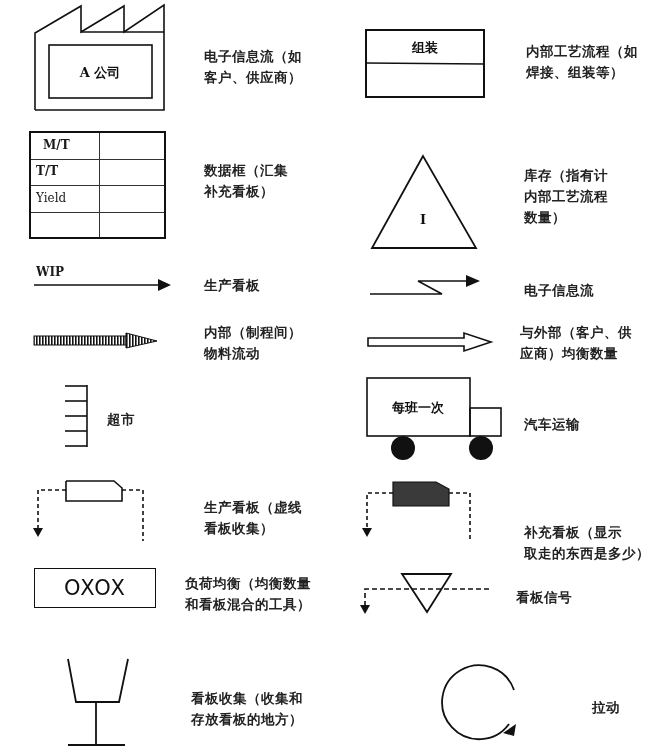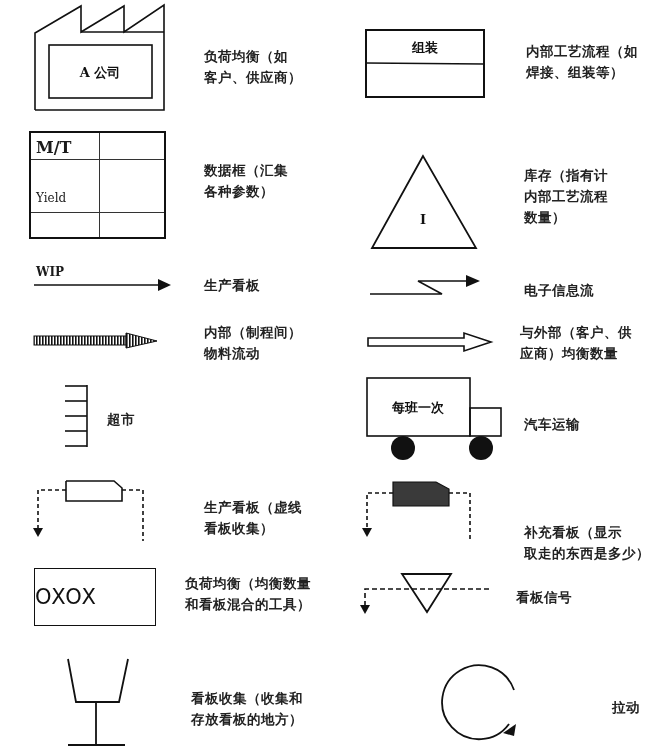--- a/index.html
+++ b/index.html
@@ -14,45 +14,48 @@
 </style>
 </head>
 <body>
 
 <svg style="left:0;top:0" width="200" height="120">
   <polyline points="35,110 35,33 81,6 81,32 124,6 124,32 164,5 164,110 35,110" fill="none" stroke="#111" stroke-width="1.6"></polyline>
   <polyline points="81,32 164,32" fill="none" stroke="#111" stroke-width="1.6"></polyline>
   <rect x="49" y="45" width="103" height="53" fill="none" stroke="#111" stroke-width="1.6"></rect>
   <text class="svg-text" x="100" y="77" text-anchor="middle" font-weight="bold">A 公司</text>
 </svg>
-<div class="label" style="left:204px;top:46px">负荷均衡（如
+<div class="label" style="left:204px;top:46px">电子信息流（如
 客户、供应商）</div>
 
 <svg style="left:0;top:0" width="500" height="120">
   <rect x="366" y="30" width="118" height="67" fill="none" stroke="#111" stroke-width="2"></rect>
   <line x1="366" y1="63" x2="484" y2="64" stroke="#111" stroke-width="1.3"></line>
   <text class="svg-text-sans" x="425" y="52" text-anchor="middle" font-size="13" font-weight="bold">组装</text>
 </svg>
 <div class="label" style="left:526px;top:41px">内部工艺流程（如
 焊接、组装等）</div>
 
 <div class="abs" style="left:29px;top:131px;width:137px;height:108px;border:2px solid #111;box-sizing:border-box;">
   <div style="position:absolute;left:68px;top:0;bottom:0;width:1px;background:#333"></div>
   <div style="position:absolute;left:0;right:0;top:0;height:26px;border-bottom:1px solid #333;">
-    <span class="svg-text" style="position:absolute;left:5px;top:5px;font-size:16px;font-weight:bold;font-family:'DejaVu Serif',serif">M/T</span>
+    <span class="svg-text" style="position:absolute;left:12px;top:5px;font-size:12px;font-weight:bold;font-family:'DejaVu Serif',serif">M/T</span>
+  </div>
+  <div style="position:absolute;left:0;right:0;top:26px;height:26px;border-bottom:1px solid #333;">
+    <span style="position:absolute;left:5px;top:5px;font-size:12px;font-weight:bold;font-family:'DejaVu Serif',serif">T/T</span>
   </div>
   <div style="position:absolute;left:0;right:0;top:52px;height:27px;border-bottom:1px solid #333;">
     <span style="position:absolute;left:5px;top:6px;font-size:12px;font-family:'DejaVu Serif',serif">Yield</span>
   </div>
   <div style="position:absolute;left:0;right:0;top:79px;height:25px;margin-top:48px;">
     <span style="position:absolute;left:5px;top:5px;font-size:12px;font-weight:bold;font-family:'DejaVu Serif',serif">WIP</span>
   </div>
 </div>
 <div class="label" style="left:204px;top:160px">数据框（汇集
-各种参数）</div>
+补充看板）</div>
 
 <svg style="left:0;top:0" width="500" height="260">
   <polygon points="423,156 372,248 476,248" fill="none" stroke="#111" stroke-width="1.8"></polygon>
   <text class="svg-text" x="423" y="224" text-anchor="middle" font-size="14" font-weight="bold">I</text>
 </svg>
 <div class="label" style="left:524px;top:165px">库存（指有计
 内部工艺流程
 数量）</div>
 
 <svg style="left:0;top:0" width="200" height="300">
@@ -115,21 +118,21 @@
 
 <svg style="left:0;top:0" width="520" height="550">
   <polygon points="393,482 436,482 449,489 449,506 393,506" fill="#3a3a3a" stroke="#111" stroke-width="1.2"></polygon>
   <polyline points="393,493 367,493 367,530" fill="none" stroke="#111" stroke-width="1.6" stroke-dasharray="4,3"></polyline>
   <polyline points="449,493 470,493 470,541" fill="none" stroke="#111" stroke-width="1.6" stroke-dasharray="4,3"></polyline>
   <polygon points="362,528 372,528 367,537" fill="#111"></polygon>
 </svg>
 <div class="label" style="left:524px;top:522px">补充看板（显示
 取走的东西是多少）</div>
 
-<div class="abs" style="left:34px;top:568px;width:122px;height:58px;border:1.6px solid #111;box-sizing:border-box;display:flex;align-items:center;justify-content:flex-start;">
+<div class="abs" style="left:34px;top:568px;width:122px;height:40px;border:1.6px solid #111;box-sizing:border-box;display:flex;align-items:center;justify-content:center;">
   <span style="font-family:'DejaVu Sans','Liberation Sans',sans-serif;font-size:21px;letter-spacing:1px;color:#111;">OXOX</span>
 </div>
 <div class="label" style="left:185px;top:573px">负荷均衡（均衡数量
 和看板混合的工具）</div>
 
 <svg style="left:0;top:0" width="520" height="620">
   <polygon points="402,574 451,574 427,612" fill="none" stroke="#111" stroke-width="1.8"></polygon>
   <polyline points="489,589 365,589 365,606" fill="none" stroke="#111" stroke-width="1.6" stroke-dasharray="5,3"></polyline>
   <polygon points="360,605 370,605 365,614" fill="#111"></polygon>
 </svg>
@@ -140,13 +143,13 @@
   <line x1="96" y1="702" x2="96" y2="745" stroke="#111" stroke-width="1.8"></line>
   <line x1="68" y1="745" x2="125" y2="745" stroke="#111" stroke-width="1.8"></line>
 </svg>
 <div class="label" style="left:191px;top:688px">看板收集（收集和
 存放看板的地方）</div>
 
 <svg style="left:0;top:0" width="520" height="754">
   <path d="M 514,690 A 37,37 0 1 0 509,724" fill="none" stroke="#111" stroke-width="1.8"></path>
   <polygon points="516,724 503,733 514,736" fill="#111"></polygon>
 </svg>
-<div class="label" style="left:612px;top:697px">拉动</div>
+<div class="label" style="left:592px;top:697px">拉动</div>
 
 </body></html>

